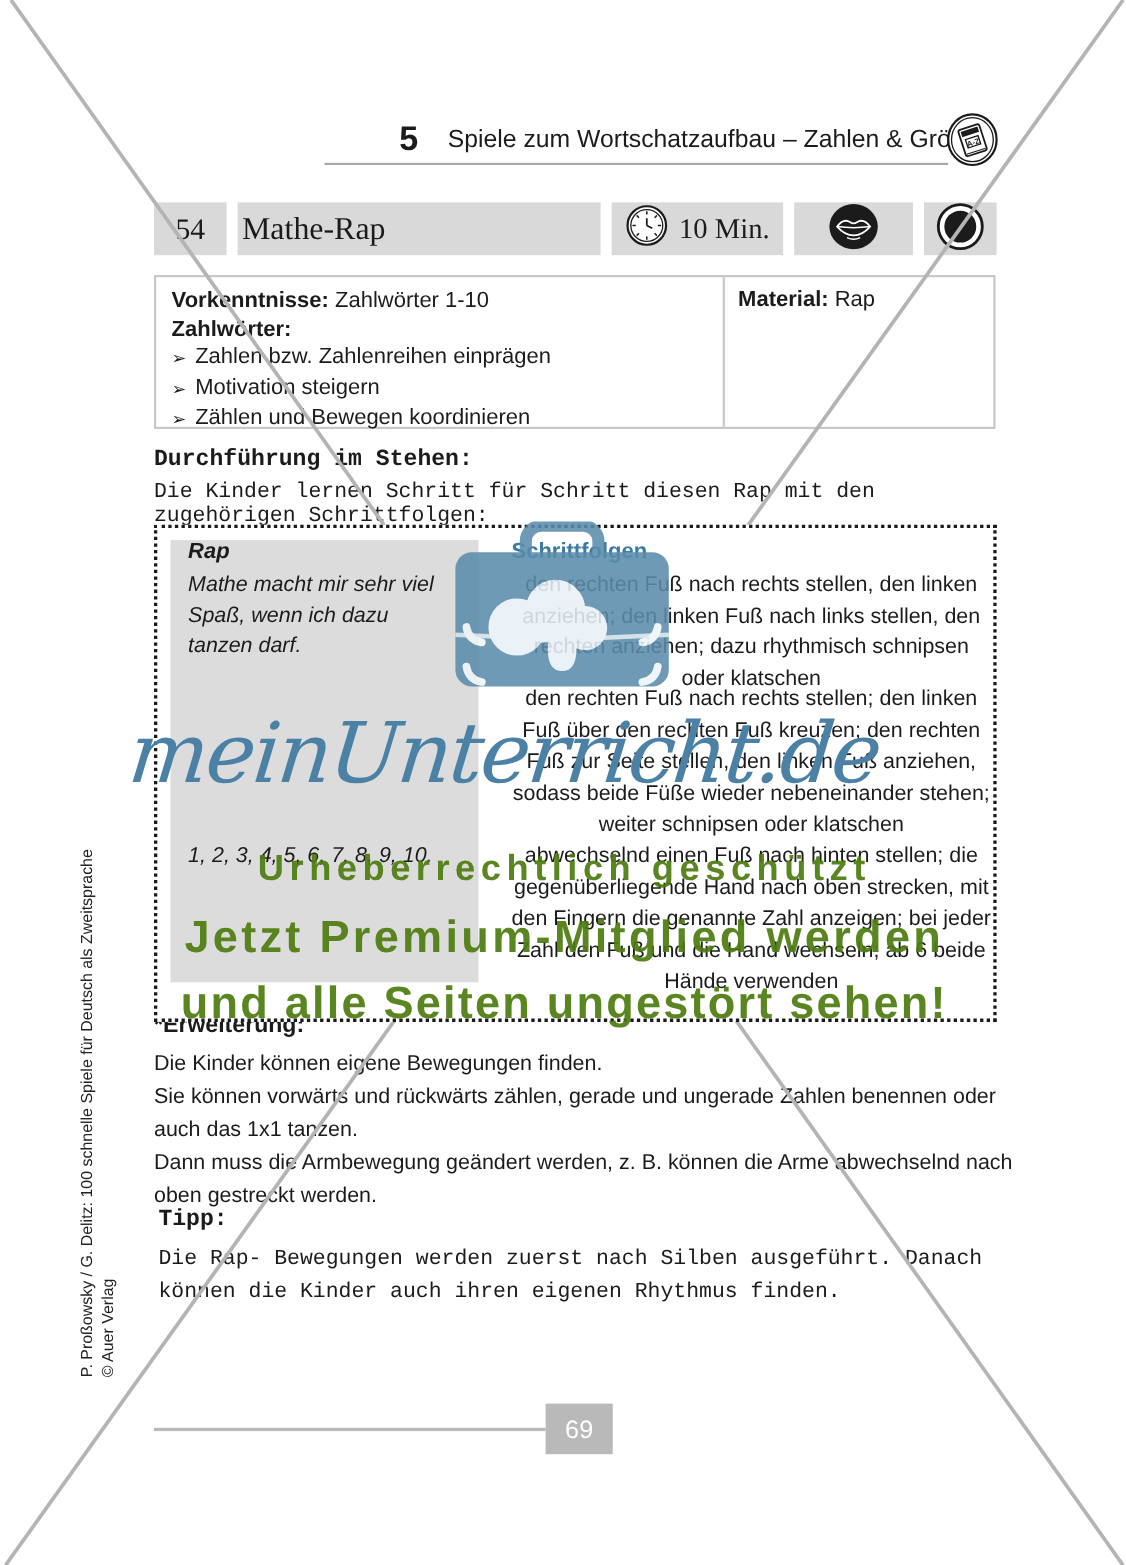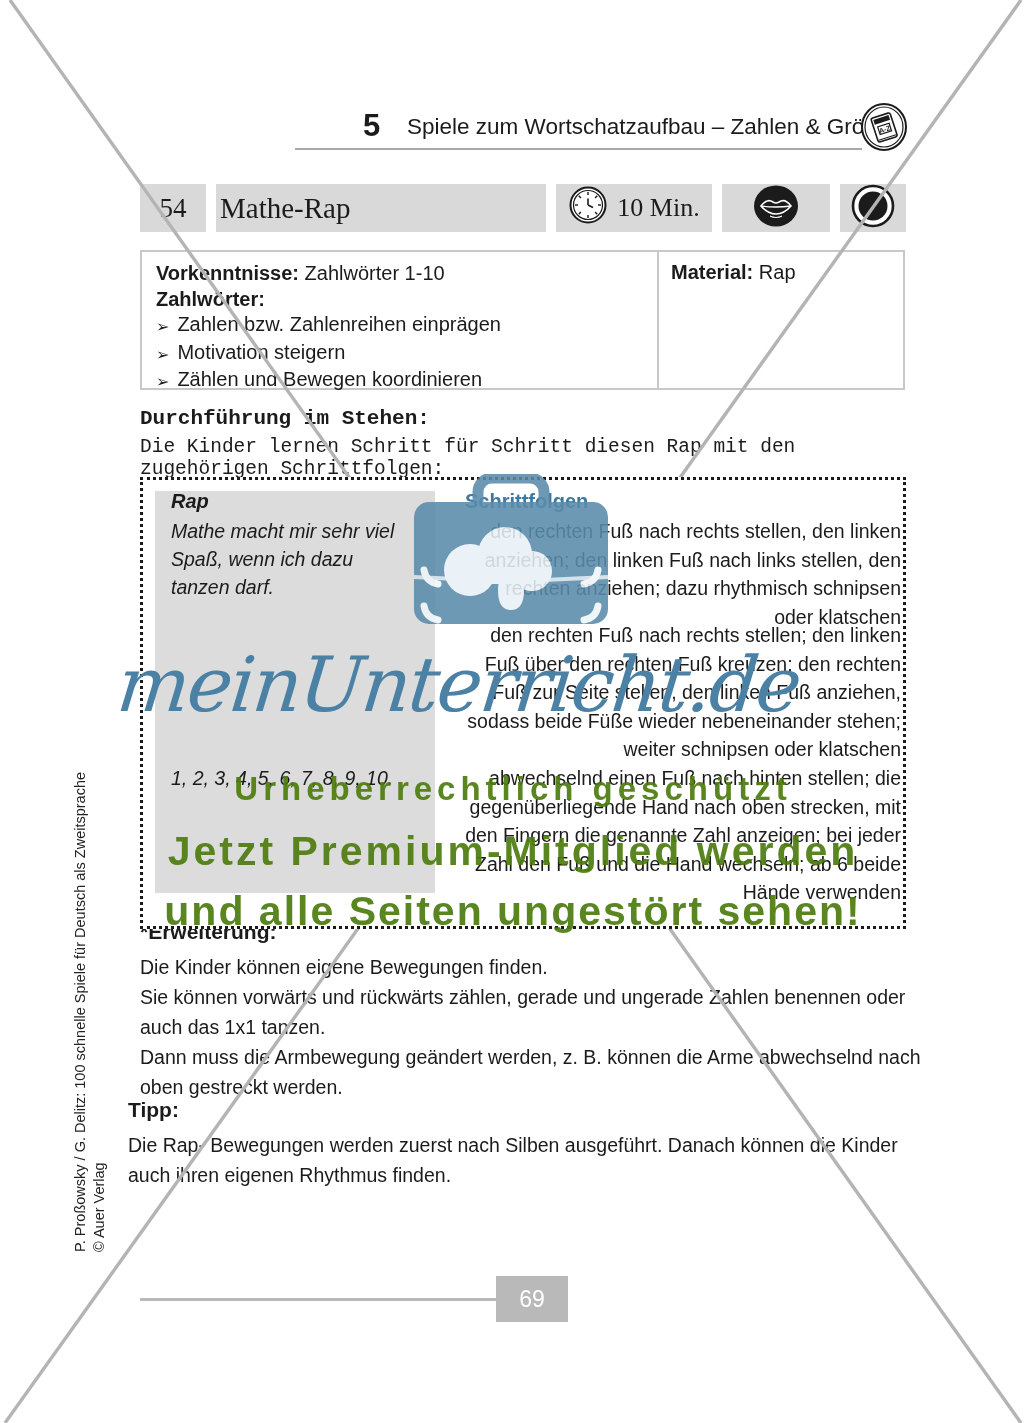--- a/index.html
+++ b/index.html
@@ -34,44 +34,44 @@
   .durch{position:absolute; left:140px; top:407px; width:780px; z-index:1;font-family:Liberation Mono, monospace;}
   .durch h3{margin:0; font-size:21px;}
   .durch p{margin:6px 0 0 0; font-size:19.5px;}
   
   .rapbox{position:absolute; left:140px; top:477px; width:766px; height:452px; box-sizing:border-box;
           border:3px dotted #1a1a1a; background:#ffffff; z-index:20;}
   .rapcol-bg{position:absolute; left:12px; top:11px; width:280px; height:402px; background:#dcdcdc;}
   .rap-h{position:absolute; left:28px; top:10px; font-size:20px; font-weight:bold; font-style:italic;}
   .steps-h{position:absolute; left:322px; top:10px; font-size:20px; font-weight:bold; color:#3d7aa1;}
   .rap-cell{position:absolute; left:28px; width:240px; font-style:italic; font-size:19.5px; line-height:28px;}
-  .step-cell{position:absolute; left:322px; width:436px; font-size:19.5px; line-height:28.5px; text-align:right;}
+  .step-cell{position:absolute; left:322px; width:436px; font-size:19.5px; line-height:28.5px; text-align:center;}
   .row1{top:37px;} .row2{top:141px;} .row3{top:284px;}
   
   .wm{position:absolute; z-index:30; pointer-events:none;}
   .wm-case{left:408px; top:474px;}
   .wm-script{left:118px; top:640px; width:800px; font-family:"DejaVu Serif", serif; font-style:italic;
              font-size:76px; color:#4b81a5; letter-spacing:-2px; transform:skewX(-6deg); white-space:nowrap;}
   .wm-gray{left:118px; width:790px; color:#4d7c0f; font-weight:bold; white-space:nowrap; text-align:center; opacity:.92;}
   .wm-l1{top:770px; font-size:33px; letter-spacing:5px;}
   .wm-l2{top:828px; font-size:41px; letter-spacing:3px;}
   .wm-l3{top:888px; font-size:41px; letter-spacing:2px;}
   
   .erw{position:absolute; left:140px; top:920px; width:782px; z-index:1;}
   .erw h3, .tipp h3{margin:0; font-size:21px;}
   .erw p, .tipp p{margin:0; font-size:19.5px; line-height:30px;}
   .erw .body{margin-top:8px;}
-  .tipp{position:absolute; left:128px; top:1098px; width:782px; z-index:1;}
+  .tipp{position:absolute; left:144px; top:1098px; width:782px; z-index:1;font-family:Liberation Mono, monospace;}
   .tipp p{margin-top:8px;}
   
   .credit{position:absolute; left:90px; top:1012px; width:480px; transform:translate(-50%,-50%) rotate(-90deg);
           font-size:14.5px; line-height:19px; color:#222; white-space:nowrap; z-index:1;}
   
   .footer-line{position:absolute; left:140px; top:1298px; width:356px; height:3px; background:#b9b9b9; z-index:1;}
-  .footer-box{position:absolute; left:496px; top:1276px; width:72px; height:46px; background:#b9b9b9;
+  .footer-box{position:absolute; left:496px; top:1276px; width:61px; height:46px; background:#b9b9b9;
               color:#ffffff; font-size:23px; display:flex; align-items:center; justify-content:center; z-index:1;}
 </style>
 </head>
 <body>
 
 <div class="page">
 
   <div class="chapter">
     <div class="chapter-num">5</div>
     <div class="chapter-title">Spiele zum Wortschatzaufbau – Zahlen &amp; Größen</div>

